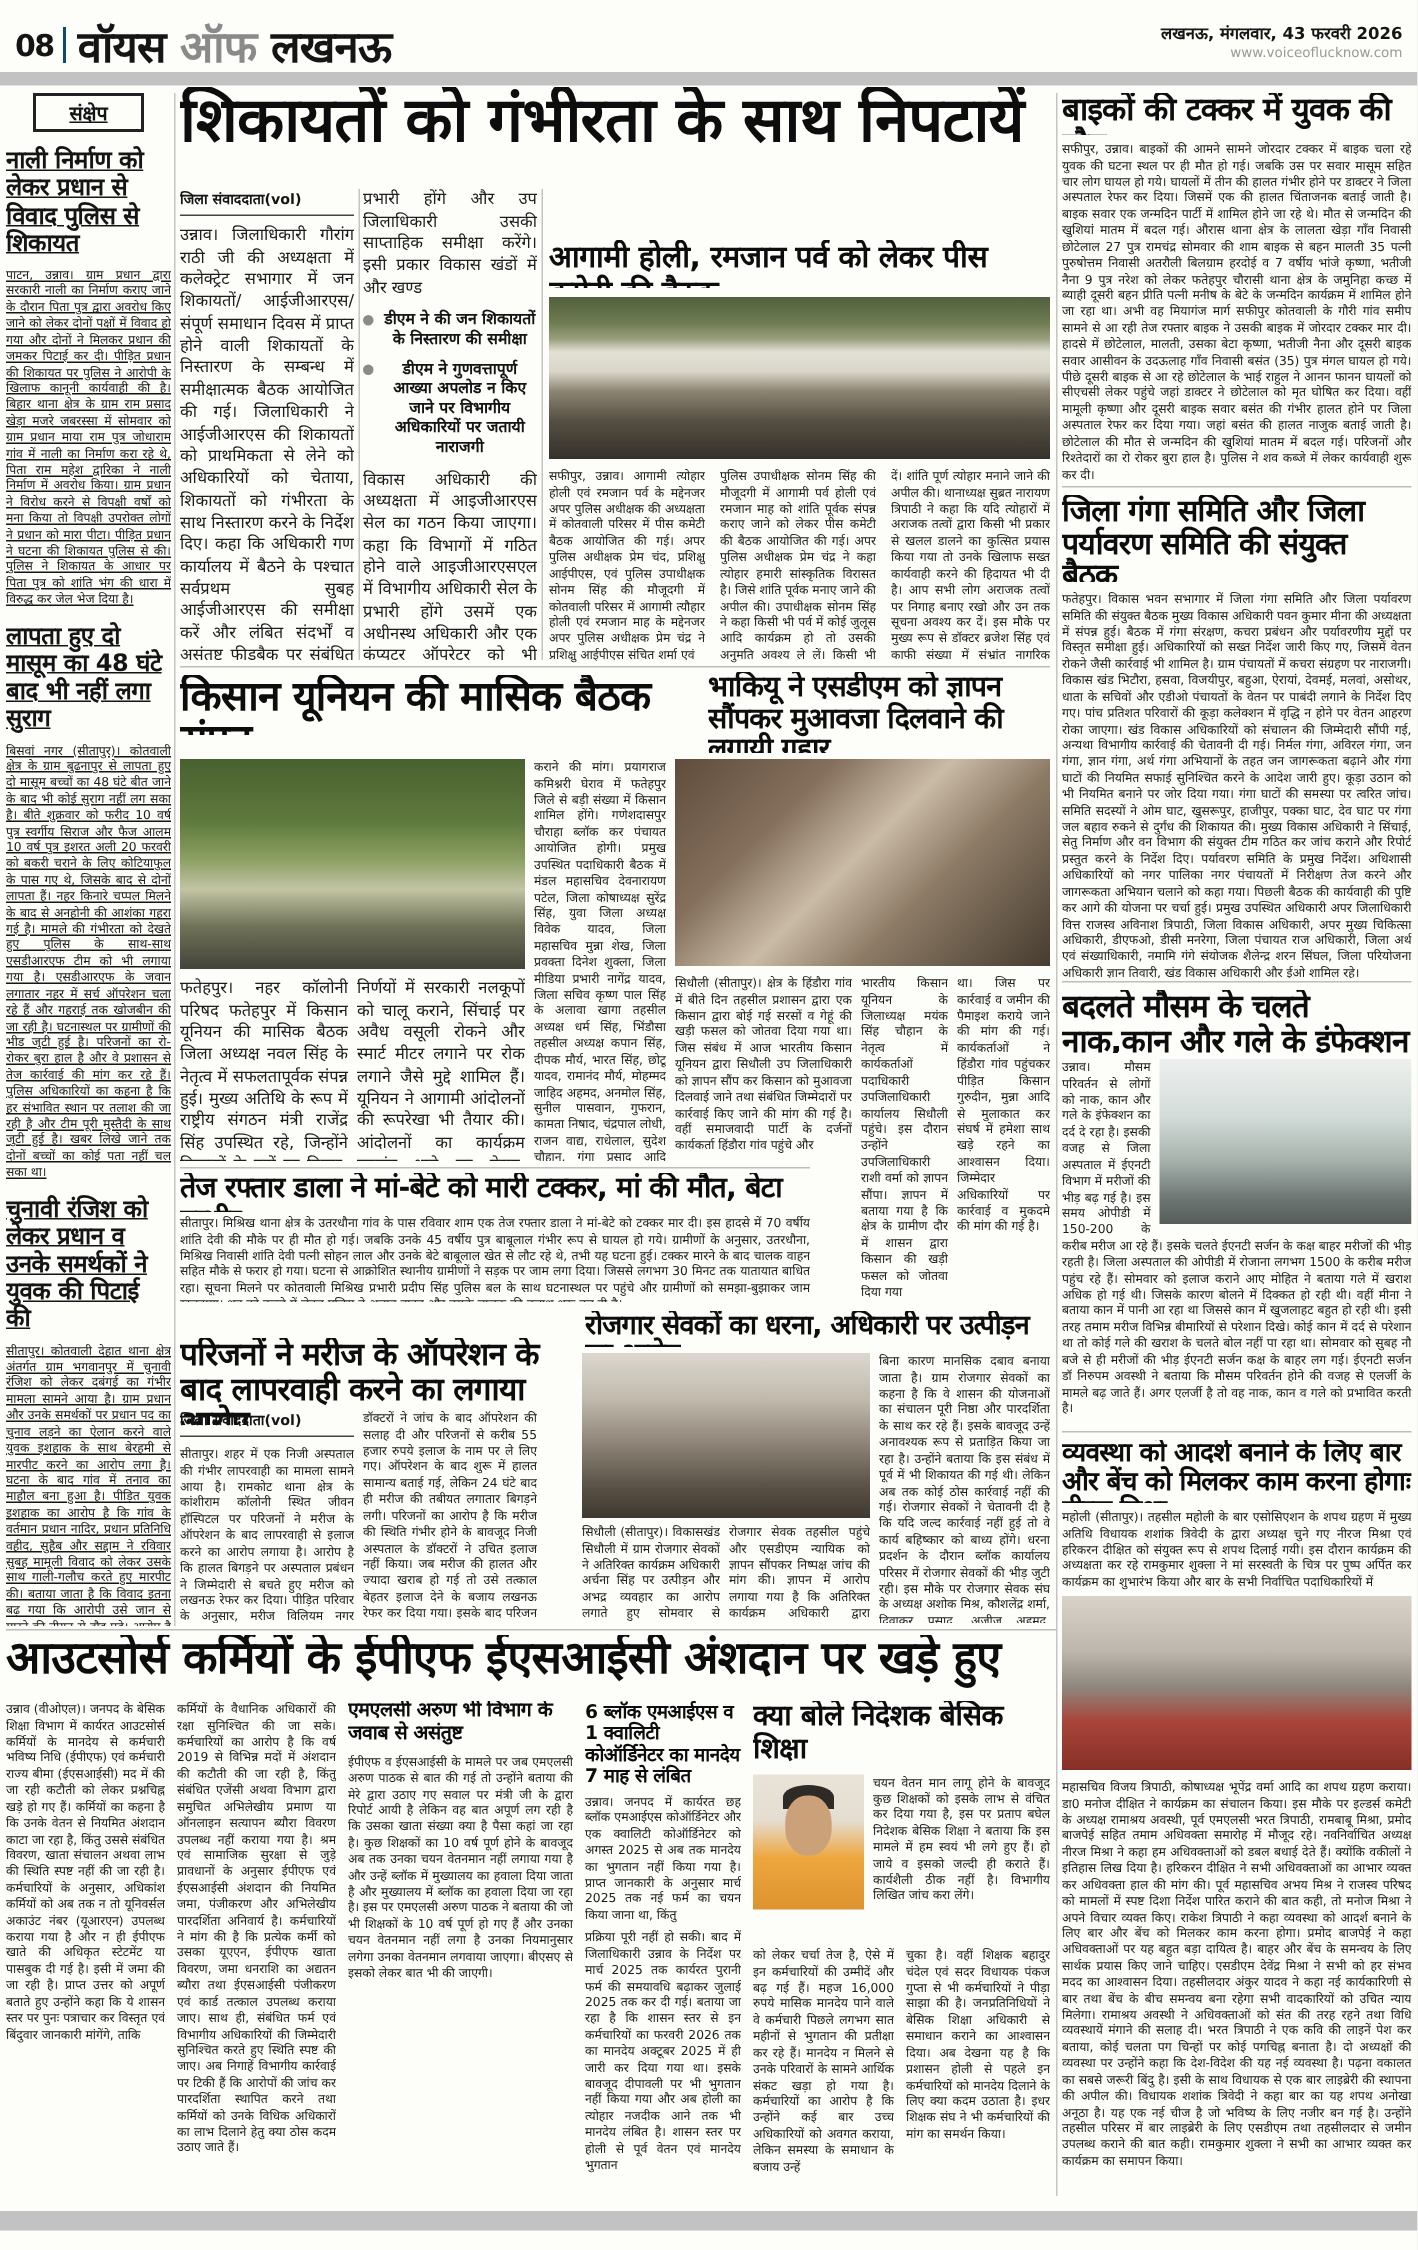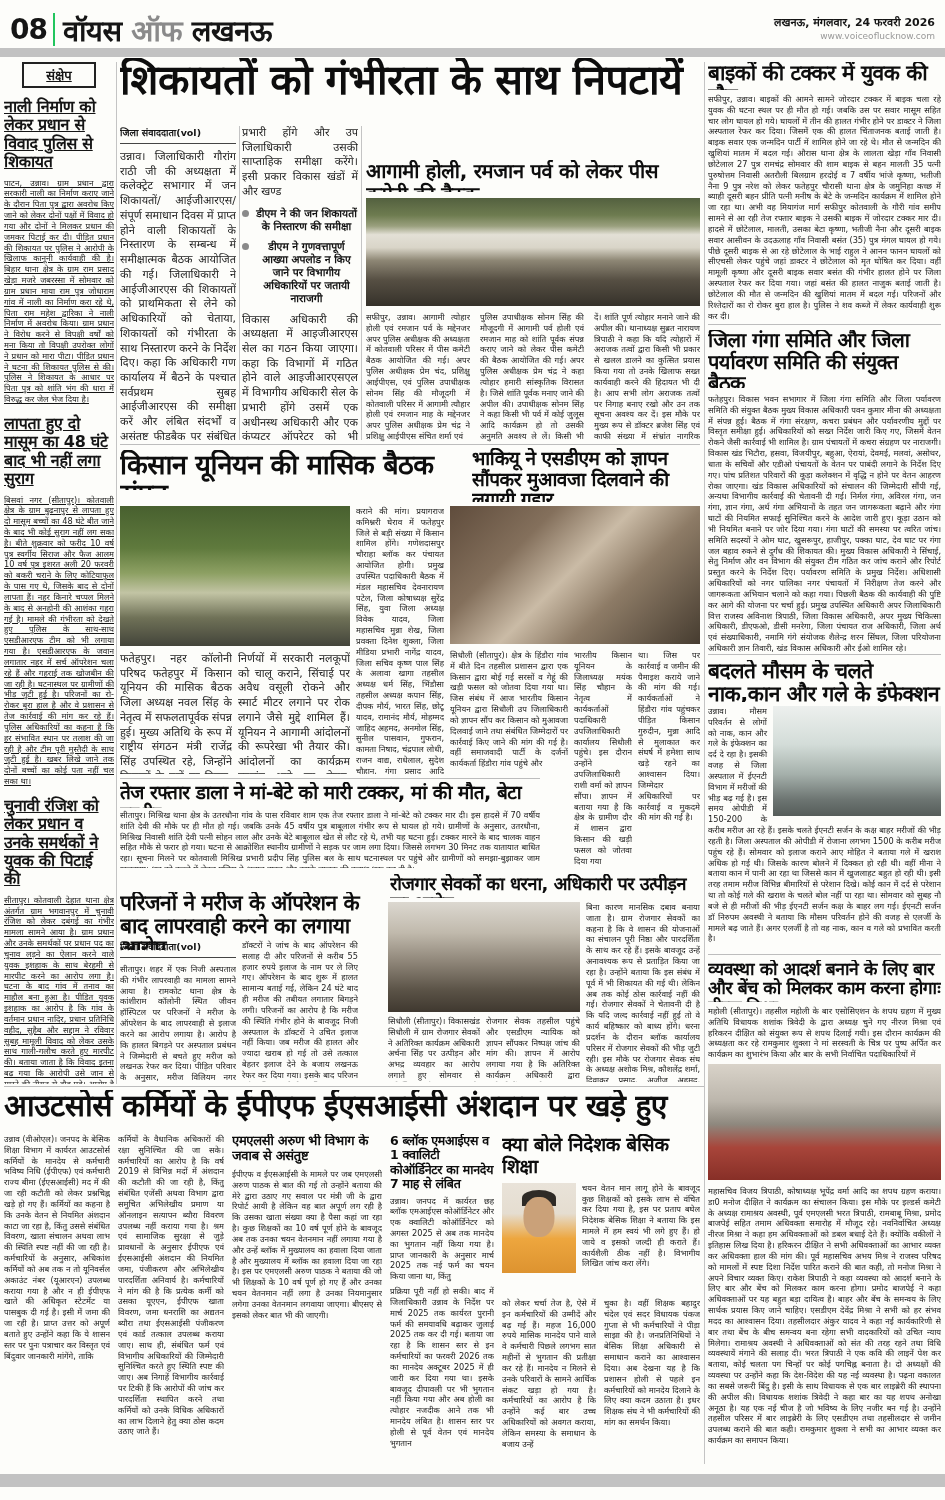--- a/index.html
+++ b/index.html
@@ -3,21 +3,21 @@
 <meta charset="utf-8">
 <style>
   * { margin:0; padding:0; box-sizing:border-box; }
   html,body { background:#e9e9e6; }
   body { font-family:"DejaVu Sans", sans-serif; }
   .page { position:relative; width:945px; height:1500px; background:#fdfdfa; margin:0 auto; overflow:hidden; color:#151515; }
   .abs { position:absolute; }
   .hline { position:absolute; height:1px; background:#bdbdbd; }
   .vline { position:absolute; width:1px; background:#c4c4c4; }
   .graybar { position:absolute; background:#c2c2c2; }
-  .mast-num { font-size:28px; font-weight:800; border-right:2px solid #22c55e; padding-right:6px; letter-spacing:-1px; }
+  .mast-num { font-size:20px; font-weight:800; border-right:2px solid #0c4a6e; padding-right:6px; letter-spacing:-1px; }
   .mast-name { font-size:29px; font-weight:800; letter-spacing:-0.5px; }
   .mast-name .lite { color:#8a8a8a; }
   .mast-edition { font-size:25px; font-weight:800; text-align:center; }
   .mast-date { font-size:11px; font-weight:700; text-align:right; }
   .mast-web { font-size:9px; color:#999; text-align:right; }
   .body-txt { font-size:11px; line-height:1.34; text-align:justify; color:#1c1c1c; overflow:hidden; }
   .body-sm { font-size:8.2px; line-height:1.32; text-align:justify; color:#1c1c1c; overflow:hidden; }
   .headline { font-weight:800; color:#0d0d0d; line-height:1.08; letter-spacing:-0.5px; overflow:hidden; }
   .center { text-align:left; }
   .byline { font-size:9.5px; font-weight:700; border-bottom:1px solid #444; padding-bottom:4px; margin-bottom:6px; }
@@ -44,21 +44,21 @@
 <div class="page">
 
   <div class="abs" style="left:10px;top:10px;display:flex;align-items:center;gap:8px;">
     <span class="mast-num">08</span>
     <span class="mast-name">
       <span>वॉयस</span>
       <span class="lite">ऑफ</span>
       <span>लखनऊ</span>
     </span>
   </div>
-  <div class="abs mast-date" style="left:740px;top:14px;width:195px;">लखनऊ, मंगलवार, 24 फरवरी 2026</div>
+  <div class="abs mast-date" style="left:740px;top:14px;width:195px;">लखनऊ, मंगलवार, 43 फरवरी 2026</div>
   <div class="abs mast-web" style="left:740px;top:31px;width:195px;">www.voiceoflucknow.com</div>
   <div class="graybar" style="left:0;top:48px;width:945px;height:9px;"></div>
 
   <div class="vline" style="left:116px;top:62px;height:1022px;"></div>
   <div class="vline" style="left:704px;top:62px;height:1402px;"></div>
 
   <div class="abs" style="left:4px;top:62px;width:110px;height:1022px;overflow:hidden;text-decoration:underline;">
     <div class="sanskhep">संक्षेप</div>
     <div class="brief-title">नाली निर्माण को लेकर प्रधान से विवाद पुलिस से शिकायत</div>
     <div class="body-sm">पाटन, उन्नाव। ग्राम प्रधान द्वारा सरकारी नाली का निर्माण कराए जाने के दौरान पिता पुत्र द्वारा अवरोध किए जाने को लेकर दोनों पक्षों में विवाद हो गया और दोनों ने मिलकर प्रधान की जमकर पिटाई कर दी। पीड़ित प्रधान की शिकायत पर पुलिस ने आरोपी के खिलाफ कानूनी कार्यवाही की है। बिहार थाना क्षेत्र के ग्राम राम प्रसाद खेड़ा मजरे जबरस्सा में सोमवार को ग्राम प्रधान माया राम पुत्र जोधाराम गांव में नाली का निर्माण करा रहे थे, पिता राम महेश द्वारिका ने नाली निर्माण में अवरोध किया। ग्राम प्रधान ने विरोध करने से विपक्षी वर्षों को मना किया तो विपक्षी उपरोक्त लोगों ने प्रधान को मारा पीटा। पीड़ित प्रधान ने घटना की शिकायत पुलिस से की। पुलिस ने शिकायत के आधार पर पिता पुत्र को शांति भंग की धारा में विरुद्ध कर जेल भेज दिया है।</div>

